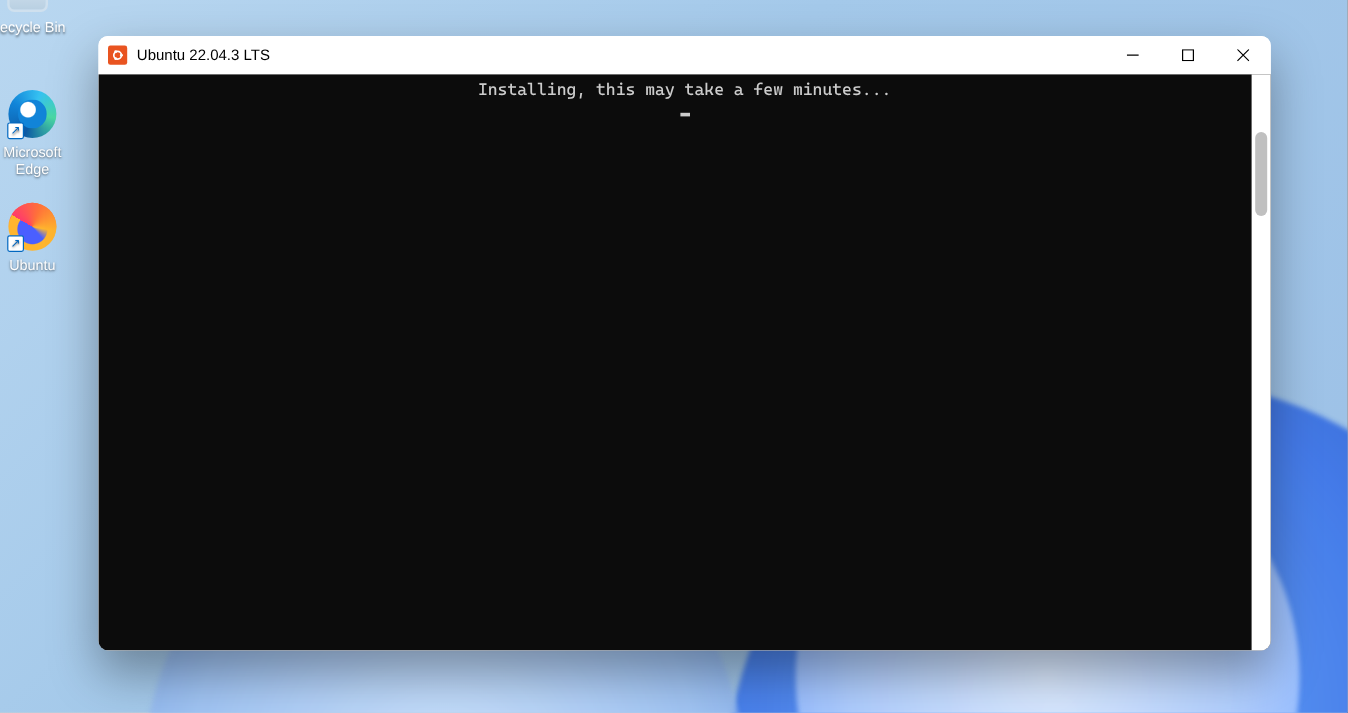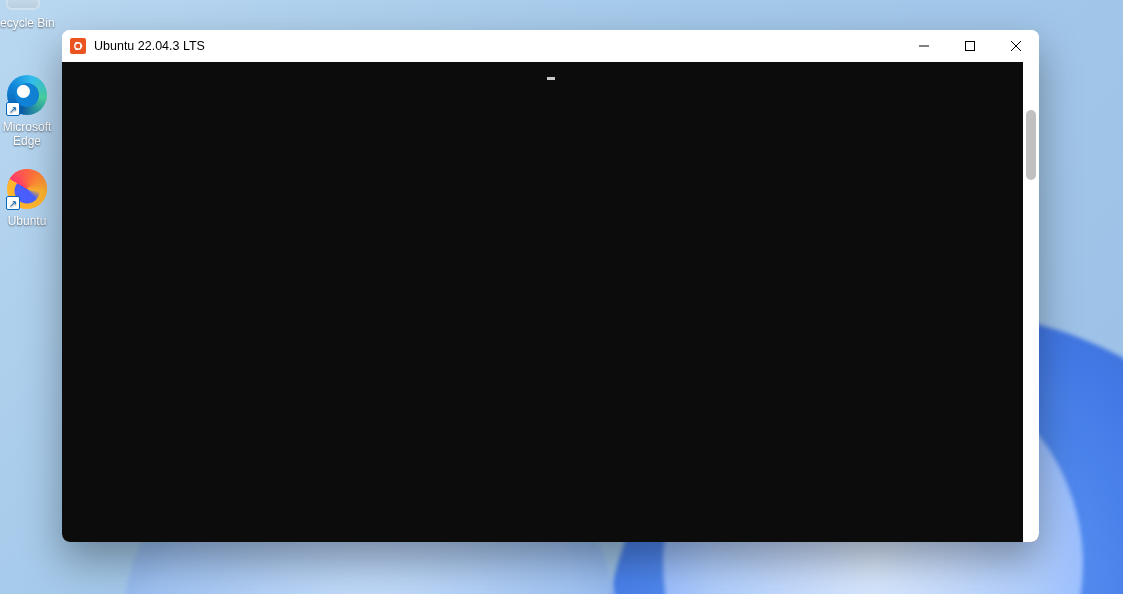--- a/index.html
+++ b/index.html
@@ -43,21 +43,21 @@
                 background: radial-gradient(circle at 35% 35%,#fff 0 6px,transparent 7px),#1184d8;}
   .shortcut{position:absolute;left:0;bottom:0;width:14px;height:14px;background:#fff;border:1px solid #0067c0;border-radius:2px;display:flex;align-items:center;justify-content:center;font-size:10px;color:#0067c0;}
   
   .glyph-ff { width:40px;height:40px;border-radius:50%;
               background: radial-gradient(circle at 50% 55%,#4a5fff 0 12px,#ffb52e 13px 20px,#ff7139 21px 100%);
               position:relative;}
   .glyph-ff::after{content:"";position:absolute;inset:0;border-radius:50%;
               background: conic-gradient(from 300deg,#ff3b6b 0deg,#ff7139 80deg,#ffb52e 160deg,transparent 200deg 360deg);}
   
   .window {
-    position:absolute; left:62px; top:30px; width:977px; height:512px;
+    position:absolute; left:82px; top:30px; width:977px; height:512px;
     background:#fff; border-radius:8px; box-shadow:0 18px 40px rgba(0,0,0,.35);
     display:flex; flex-direction:column; overflow:hidden;text-align:center;
   }
   .titlebar {
     height:32px; display:flex; align-items:center; padding-left:8px;
     background:#fff; color:#000; font-size:12.5px;
     user-select:none;
   }
   .titlebar .app-icon{
     width:16px;height:16px;margin-right:8px;border-radius:2px;
@@ -145,20 +145,21 @@
           </svg>
       </div>
       <div class="win-btn close" title="Close">
         <svg width="10" height="10" viewBox="0 0 10 10">
             <path d="M0 0 L10 10 M10 0 L0 10" stroke="currentColor" stroke-width="1"></path>
           </svg>
       </div>
     </div>
 
     <div class="terminal">
+      <div class="line">Installing, this may take a few minutes...</div>
       <span class="cursor"></span>
 
       <div class="scrollbar">
         <div class="thumb"></div>
       </div>
     </div>
   </div>
 </div>
 
 </body></html>

